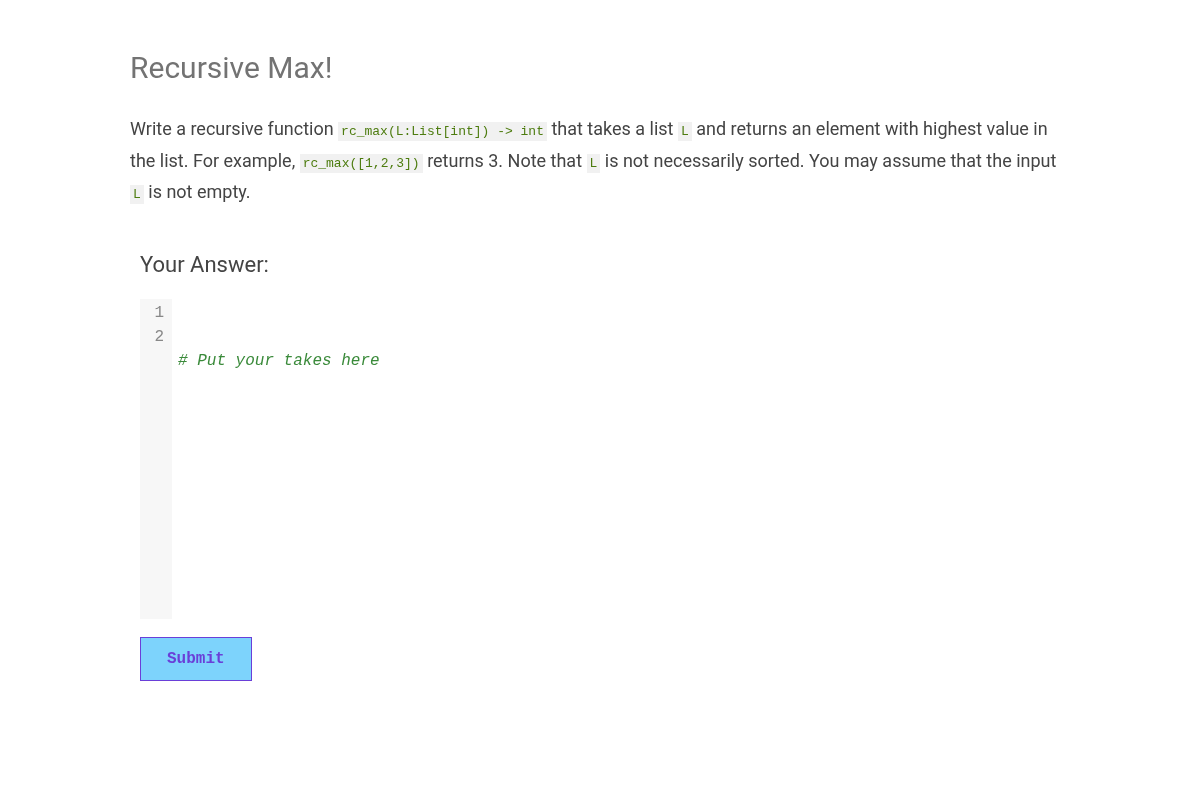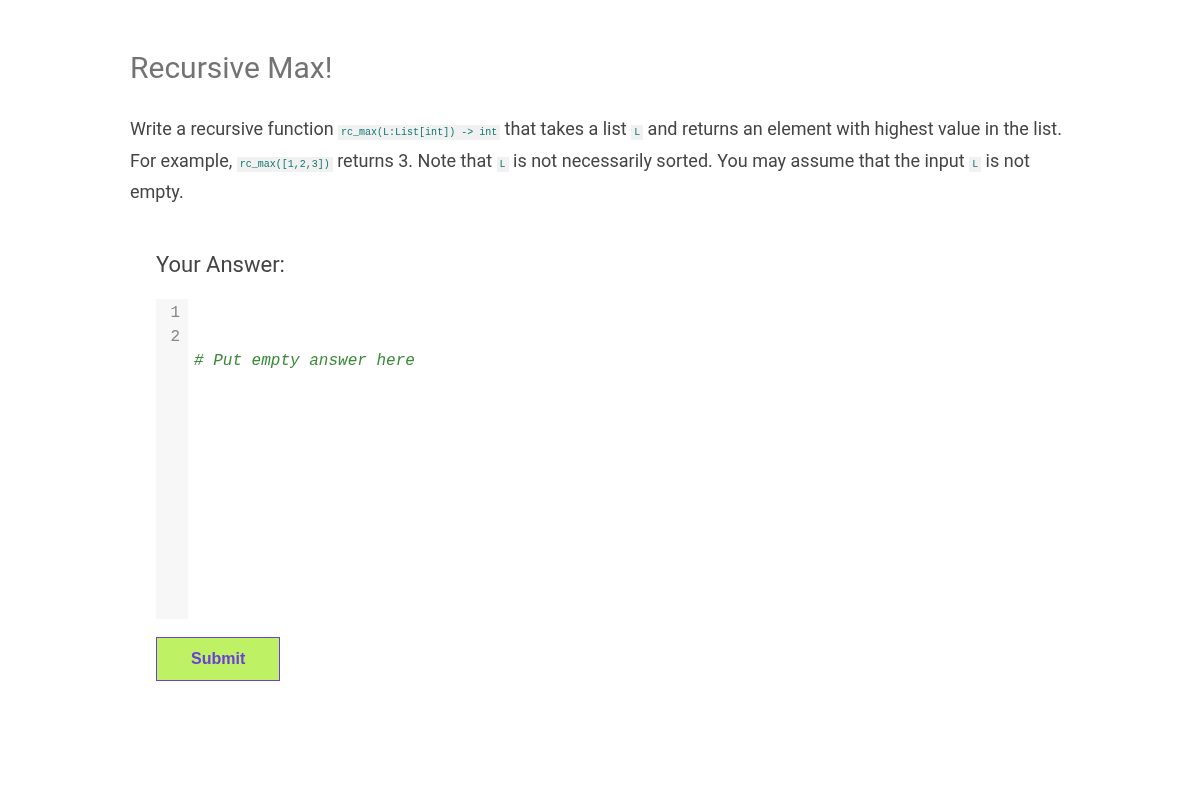--- a/index.html
+++ b/index.html
@@ -25,26 +25,26 @@
     color: #444;
     margin-bottom: 24px;
   }
   .description p {
     margin-bottom: 18px;
   }
   code {
     font-family: "SFMono-Regular", Consolas, "Liberation Mono", Menlo, monospace;
     background: #f1f1f1;
     padding: 2px 3px;
-    font-size: 10px;
-    color: #0f766e;
+    font-size: 13px;
+    color: #4d7c0f;
   }
   .answer-section {
     margin-top: 44px;
-    margin-left: 26px;
+    margin-left: 10px;
   }
   .answer-label {
     font-size: 22px;
     font-weight: 400;
     color: #444;
     margin-bottom: 22px;
   }
   .code-editor {
     display: flex;
     background: #fff;
@@ -78,26 +78,26 @@
   }
   .comment {
     color: #3a8a3a;
     font-style: italic;
   }
   .submit-btn {
     margin-top: 18px;
     display: inline-block;
     border: 1.5px solid #6a3fd8;
     color: #6a3fd8;
-    background: #bef264;
-    padding: 12px 34px;
+    background: #7dd3fc;
+    padding: 12px 26px;
     font-size: 16px;
     font-weight: 600;
     cursor: pointer;
-    font-family: Liberation Sans, sans-serif;
+    font-family: Liberation Mono, monospace;
   }
 </style>
 </head>
 <body>
 
 <h1 class="title">Recursive Max!</h1>
 
 <div class="description">
   <p>
     <span>Write a recursive function </span><code>rc_max(L:List[int]) -&gt; int</code><span> that takes a list </span><code>L</code><span> and returns an element with highest value in the list. For example, </span><code>rc_max([1,2,3])</code><span> returns 3. Note that </span><code>L</code><span> is not necessarily sorted. You may assume that the input </span><code>L</code><span> is not empty.</span>
@@ -106,19 +106,19 @@
 
 <div class="answer-section">
   <div class="answer-label">Your Answer:</div>
 
   <div class="code-editor">
     <div class="gutter">
       <span class="lineno">1</span>
       <span class="lineno">2</span>
     </div>
     <div class="code-area">
-      <div class="code-line"><span class="comment"># Put empty answer here</span></div>
+      <div class="code-line"><span class="comment"># Put your takes here</span></div>
       <div class="code-line"></div>
     </div>
   </div>
 
   <button class="submit-btn">Submit</button>
 </div>
 
 </body></html>

